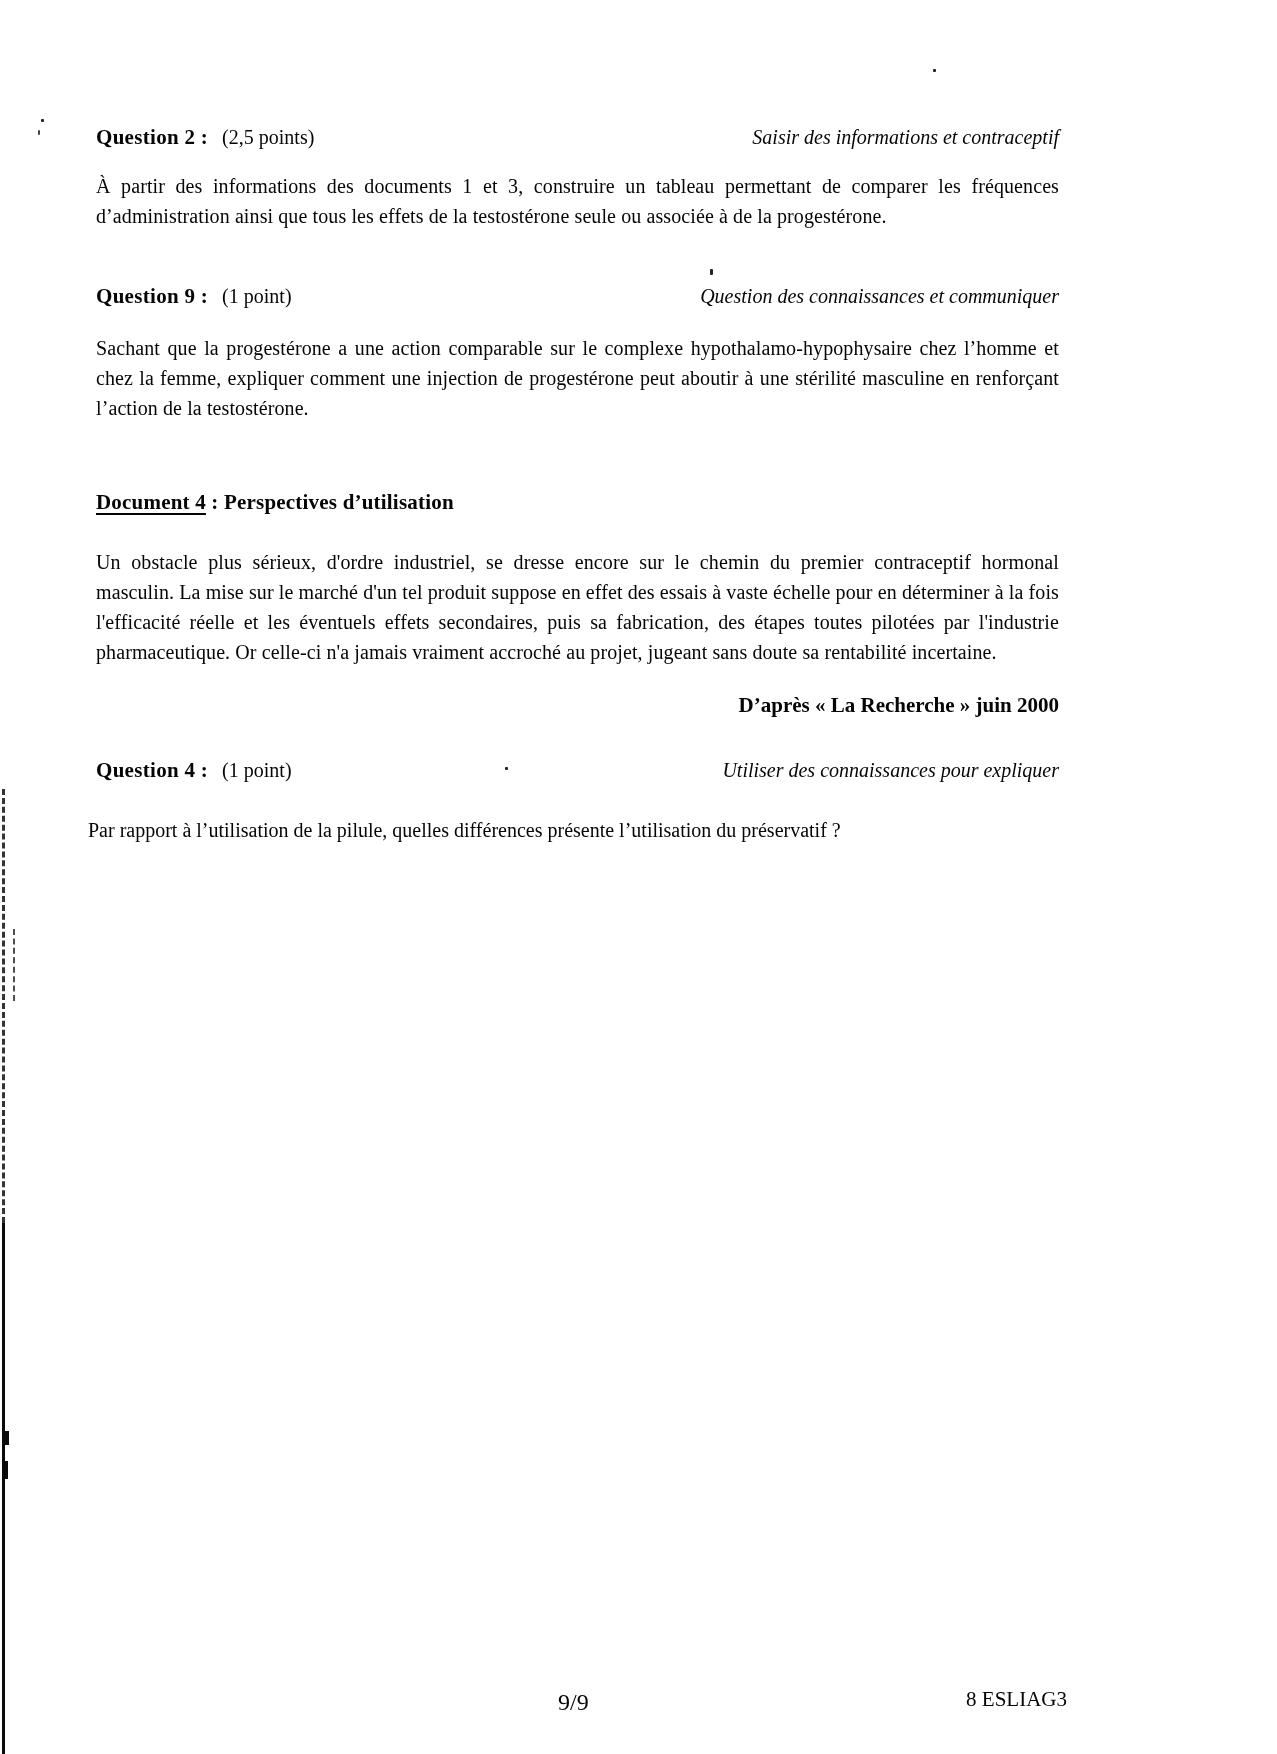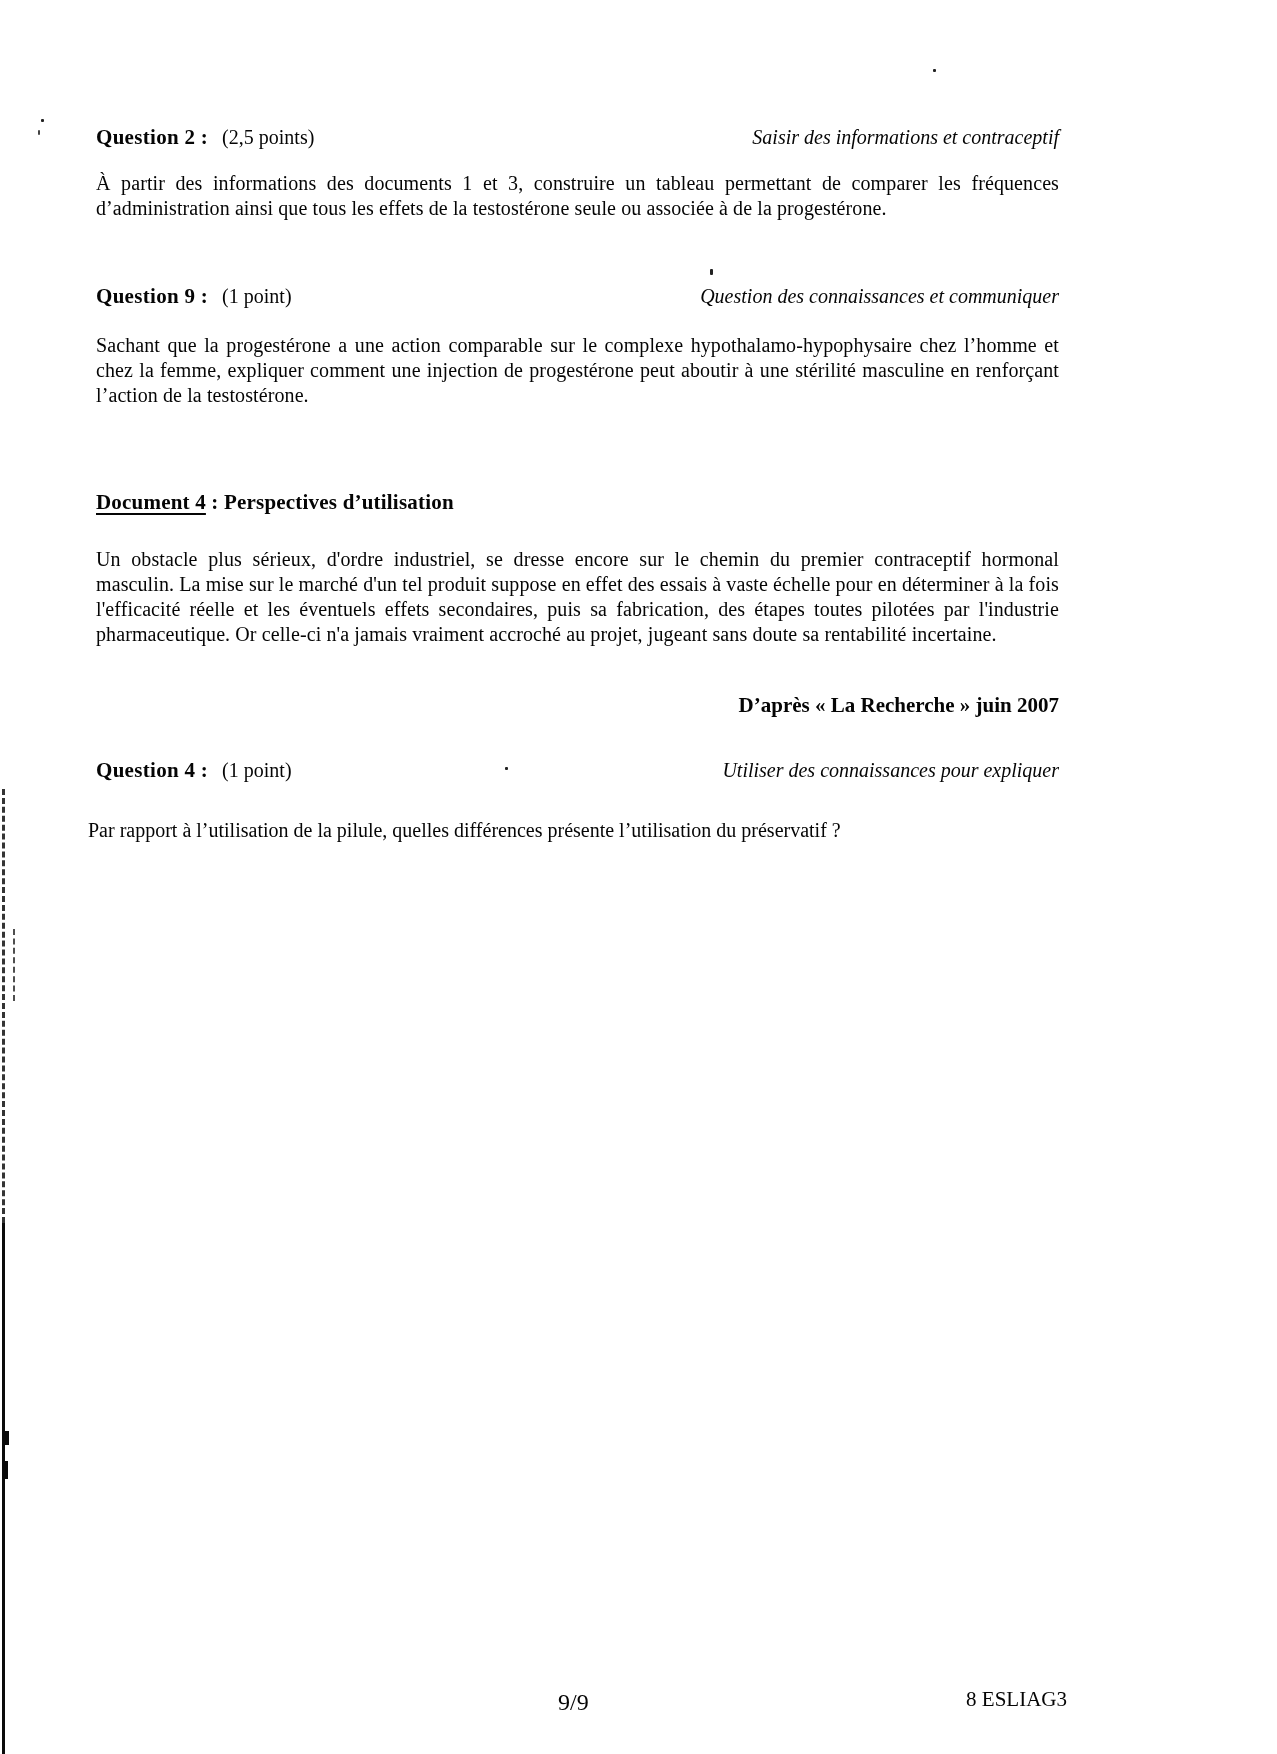--- a/index.html
+++ b/index.html
@@ -22,21 +22,21 @@
     align-items: baseline;
   }
   .qlabel { font-weight: bold; font-size: 21px; letter-spacing: 0.3px; }
   .qpoints { font-size: 20px; margin-left: 14px; flex: 1 1 auto; }
   .qskill  { font-style: italic; font-size: 20px; white-space: nowrap; }
   .para {
     position: absolute;
     left: 96px;
     width: 963px;
     font-size: 20px;
-    line-height: 25px;
+    line-height: 30px;
     text-align: justify;
     letter-spacing: 0.1px;
   }
   .doc-heading {
     position: absolute;
     left: 96px;
     font-size: 21px;
     font-weight: bold;
     letter-spacing: 0.2px;
   }
@@ -89,21 +89,21 @@
     <span class="qskill">Question des connaissances et communiquer</span>
   </div>
   <div class="para" style="top:300px">Sachant que la progestérone a une action comparable sur le complexe hypothalamo-hypophysaire chez l’homme et chez la femme, expliquer comment une injection de progestérone peut aboutir à une stérilité masculine en renforçant l’action de la testostérone.</div>
 
   <div class="doc-heading" style="top:457px">
     <span class="underlined">Document 4</span><span> : Perspectives d’utilisation</span>
   </div>
 
   <div class="para" style="top:514px">Un obstacle plus sérieux, d'ordre industriel, se dresse encore sur le chemin du premier contraceptif hormonal masculin. La mise sur le marché d'un tel produit suppose en effet des essais à vaste échelle pour en déterminer à la fois l'efficacité réelle et les éventuels effets secondaires, puis sa fabrication, des étapes toutes pilotées par l'industrie pharmaceutique. Or celle-ci n'a jamais vraiment accroché au projet, jugeant sans doute sa rentabilité incertaine.</div>
 
-  <div class="source-line" style="top:660px">D’après « La Recherche » juin 2007</div>
+  <div class="source-line" style="top:660px">D’après « La Recherche » juin 2000</div>
 
   <div class="qrow" style="top:725px">
     <span class="qlabel">Question 4 :</span>
     <span class="qpoints">(1 point)</span>
     <span class="qskill">Utiliser des connaissances pour expliquer</span>
   </div>
   <div class="single-line" style="top:786px">Par rapport à l’utilisation de la pilule, quelles différences présente l’utilisation du préservatif ?</div>
 
   <div class="footer-page">9/9</div>
   <div class="footer-code">8 ESLIAG3</div>

